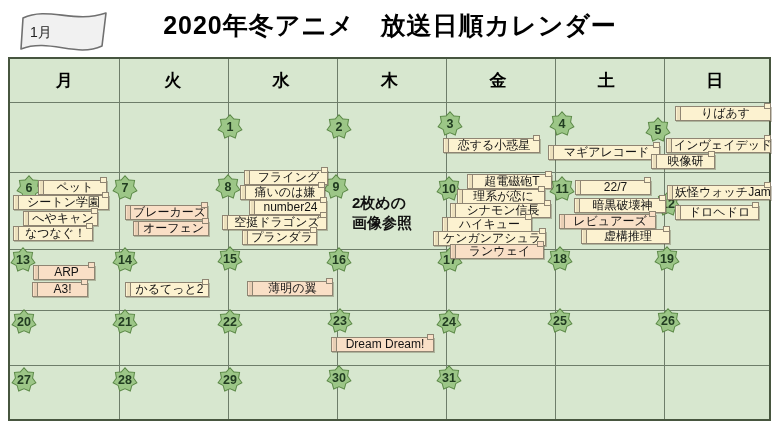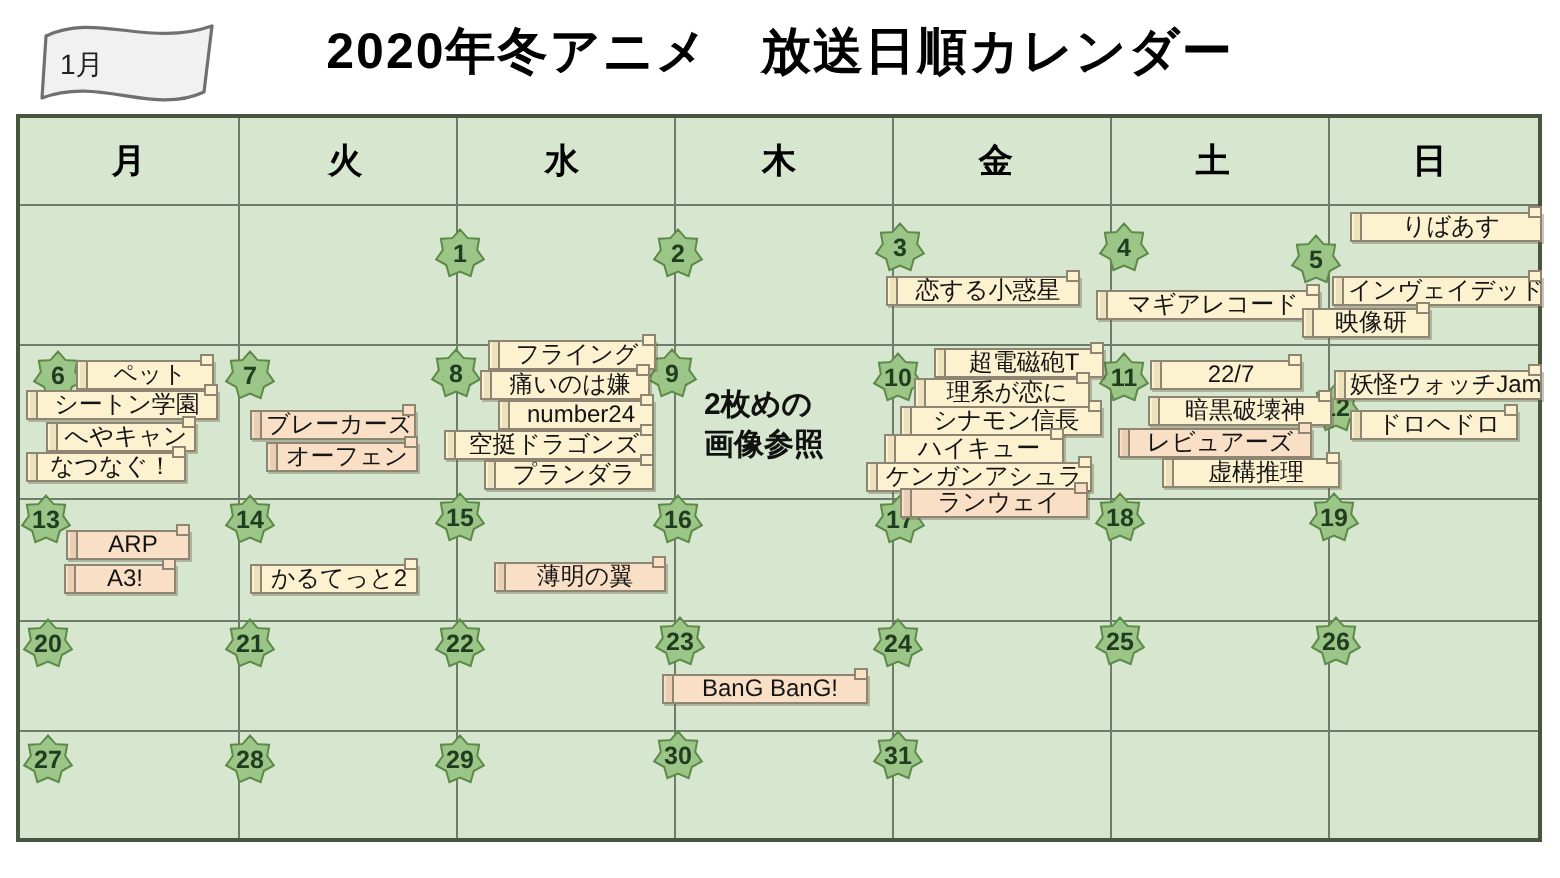--- a/index.html
+++ b/index.html
@@ -265,21 +265,21 @@
   <div class="plq cream" style="left:28px;top:121px;width:69px">ペット</div>
   <div class="plq cream" style="left:3px;top:136px;width:96px">シートン学園</div>
   <div class="plq cream" style="left:13px;top:152px;width:75px">へやキャン</div>
   <div class="plq cream" style="left:3px;top:167px;width:80px">なつなぐ！</div>
   <div class="plq peach" style="left:115px;top:146px;width:83px">ブレーカーズ</div>
   <div class="plq peach" style="left:123px;top:162px;width:76px">オーフェン</div>
   <div class="plq cream" style="left:234px;top:111px;width:84px">フライング</div>
   <div class="plq cream" style="left:230px;top:126px;width:85px">痛いのは嫌</div>
   <div class="plq cream" style="left:239px;top:141px;width:78px">number24</div>
   <div class="plq cream" style="left:212px;top:156px;width:105px">空挺ドラゴンズ</div>
-  <div class="plq cream" style="left:232px;top:171px;width:85px">プランダラ</div>
+  <div class="plq cream" style="left:232px;top:171px;width:75px">プランダラ</div>
   <div class="plq cream" style="left:433px;top:79px;width:97px">恋する小惑星</div>
   <div class="plq cream" style="left:457px;top:115px;width:85px">超電磁砲T</div>
   <div class="plq cream" style="left:447px;top:130px;width:88px">理系が恋に</div>
   <div class="plq cream" style="left:440px;top:144px;width:101px">シナモン信長</div>
   <div class="plq cream" style="left:432px;top:158px;width:90px">ハイキュー</div>
   <div class="plq cream" style="left:423px;top:172px;width:113px">ケンガンアシュラ</div>
   <div class="plq cream" style="left:538px;top:86px;width:112px">マギアレコード</div>
   <div class="plq peach" style="left:440px;top:185px;width:94px">ランウェイ</div>
   <div class="plq cream" style="left:565px;top:121px;width:76px">22/7</div>
   <div class="plq cream" style="left:564px;top:139px;width:92px">暗黒破壊神</div>
@@ -287,14 +287,14 @@
   <div class="plq cream" style="left:571px;top:170px;width:89px">虚構推理</div>
   <div class="plq cream" style="left:665px;top:47px;width:96px">りばあす</div>
   <div class="plq cream" style="left:656px;top:79px;width:105px">インヴェイデッド</div>
   <div class="plq cream" style="left:641px;top:95px;width:64px">映像研</div>
   <div class="plq cream" style="left:657px;top:126px;width:104px">妖怪ウォッチJam</div>
   <div class="plq cream" style="left:665px;top:146px;width:84px">ドロヘドロ</div>
   <div class="plq peach" style="left:23px;top:206px;width:62px">ARP</div>
   <div class="plq peach" style="left:22px;top:223px;width:56px">A3!</div>
   <div class="plq cream" style="left:115px;top:223px;width:84px">かるてっと2</div>
   <div class="plq peach" style="left:237px;top:222px;width:86px">薄明の翼</div>
-  <div class="plq peach" style="left:321px;top:278px;width:103px">BanG BanG!</div>
+  <div class="plq peach" style="left:321px;top:278px;width:103px">Dream Dream!</div>
 </div>
 
 </body></html>

